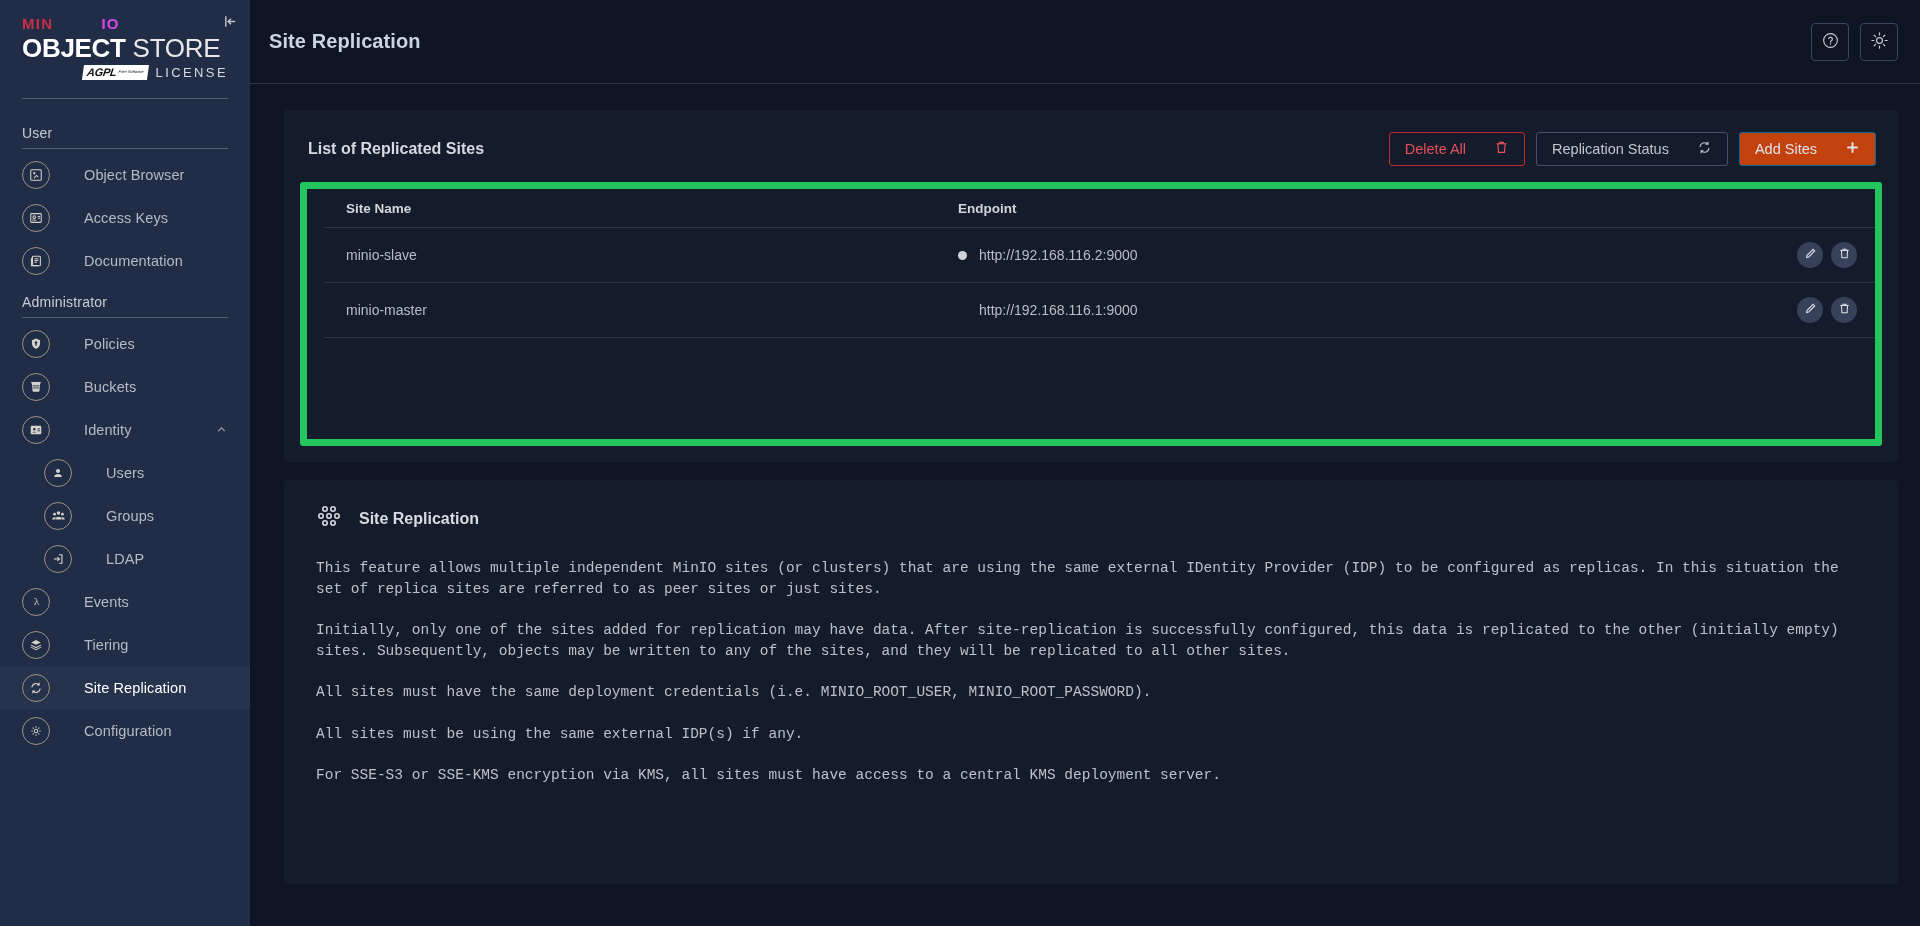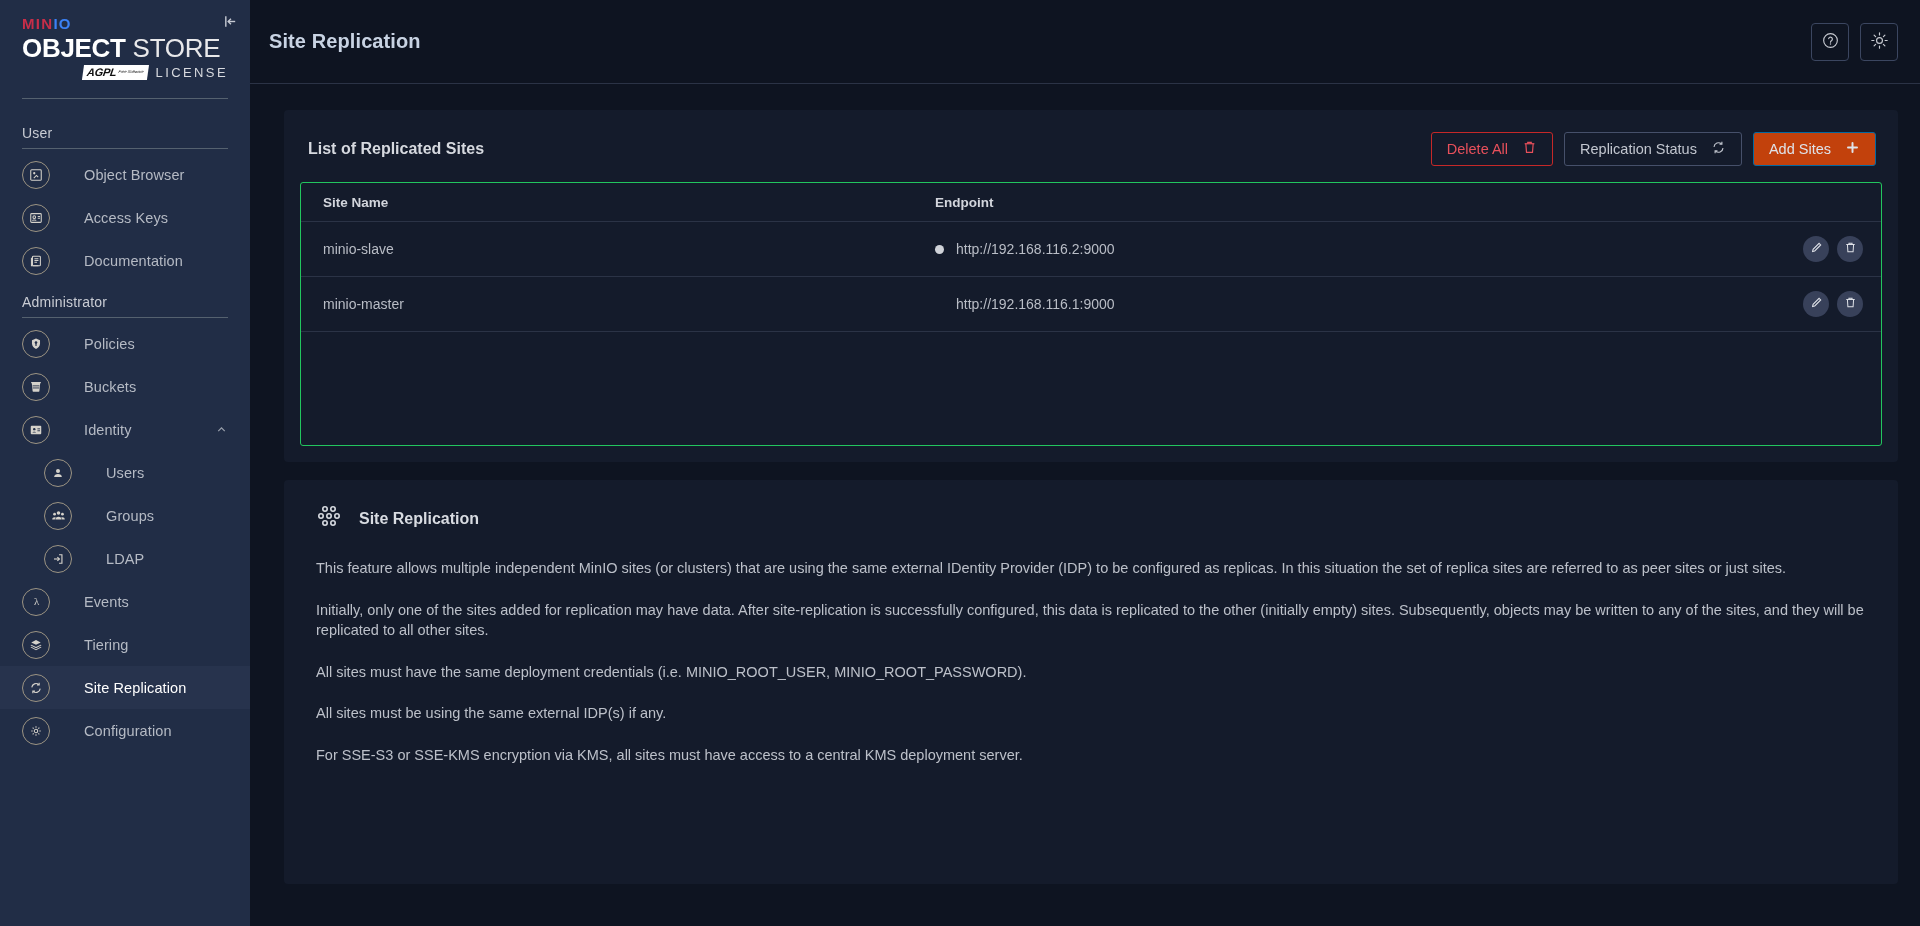--- a/index.html
+++ b/index.html
@@ -36,21 +36,21 @@
   }
 
   .logo-minio {
     font-size: 15px;
     font-weight: bold;
     letter-spacing: 1.3px;
     line-height: 1;
     margin-bottom: 4px;
   }
   .logo-minio .red { color: #c72e49; }
-  .logo-minio .white { color: #3b82f6; }
+  .logo-minio .white { color: #d946ef; margin-left: 48px; }
 
   .logo-object-store {
     font-size: 26px;
     line-height: 1.05;
     letter-spacing: -0.3px;
     white-space: nowrap;
   }
   .logo-object-store .bold { color: #ffffff; font-weight: bold; }
   .logo-object-store .light { color: #e8e8ea; font-weight: 300; }
 
@@ -226,21 +226,21 @@
     color: #d6d9df;
     font-size: 16px;
     font-weight: bold;
   }
 
   .btn-row { display: flex; gap: 11px; }
   .btn {
     height: 34px;
     display: inline-flex;
     align-items: center;
-    gap: 14px;
+    gap: 28px;
     padding: 0 15px;
     border-radius: 3px;
     font-size: 14.5px;
     cursor: pointer;
     background: transparent;
     white-space: nowrap;
   }
   .btn-delete-all {
     border: 1px solid #c62828;
     color: #e8505b;
@@ -253,25 +253,26 @@
   }
   .btn-add-sites {
     border: 1px solid #0369a1;
     background: #c2410c;
     color: #dfe3ea;
     min-width: 118px;
     justify-content: center;
   }
 
   .table-wrap {
-    border: 1px solid #22c55e;
+    border: 7px solid #22c55e;
     border-radius: 3px;
     background: #141b2b;
     height: 264px;
     overflow: hidden;
+    padding-left: 17px;
   }
 
   table.sites {
     width: 100%;
     border-collapse: collapse;
     table-layout: fixed;
   }
   table.sites th {
     text-align: left;
     color: #d2d5dc;
@@ -342,20 +343,21 @@
     color: #d8dbe1;
     font-size: 16px;
     font-weight: bold;
   }
   .info-body { padding-left: 6px; }
   .info-body p {
     color: #bcc0c9;
     font-size: 14.5px;
     line-height: 1.42;
     margin-bottom: 21px;
+    font-family: Liberation Mono, monospace;
   }
   .info-body p:last-child { margin-bottom: 0; }
   .doc-link {
     color: #8ec5e8;
     text-decoration: underline;
     cursor: pointer;
   }
 </style>
 </head>
 <body>

